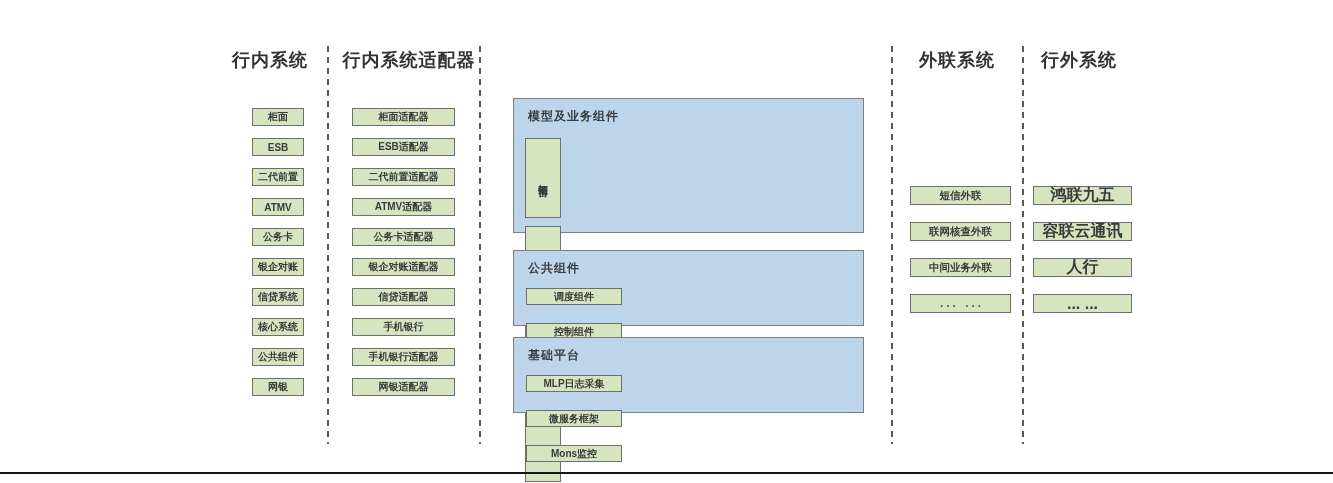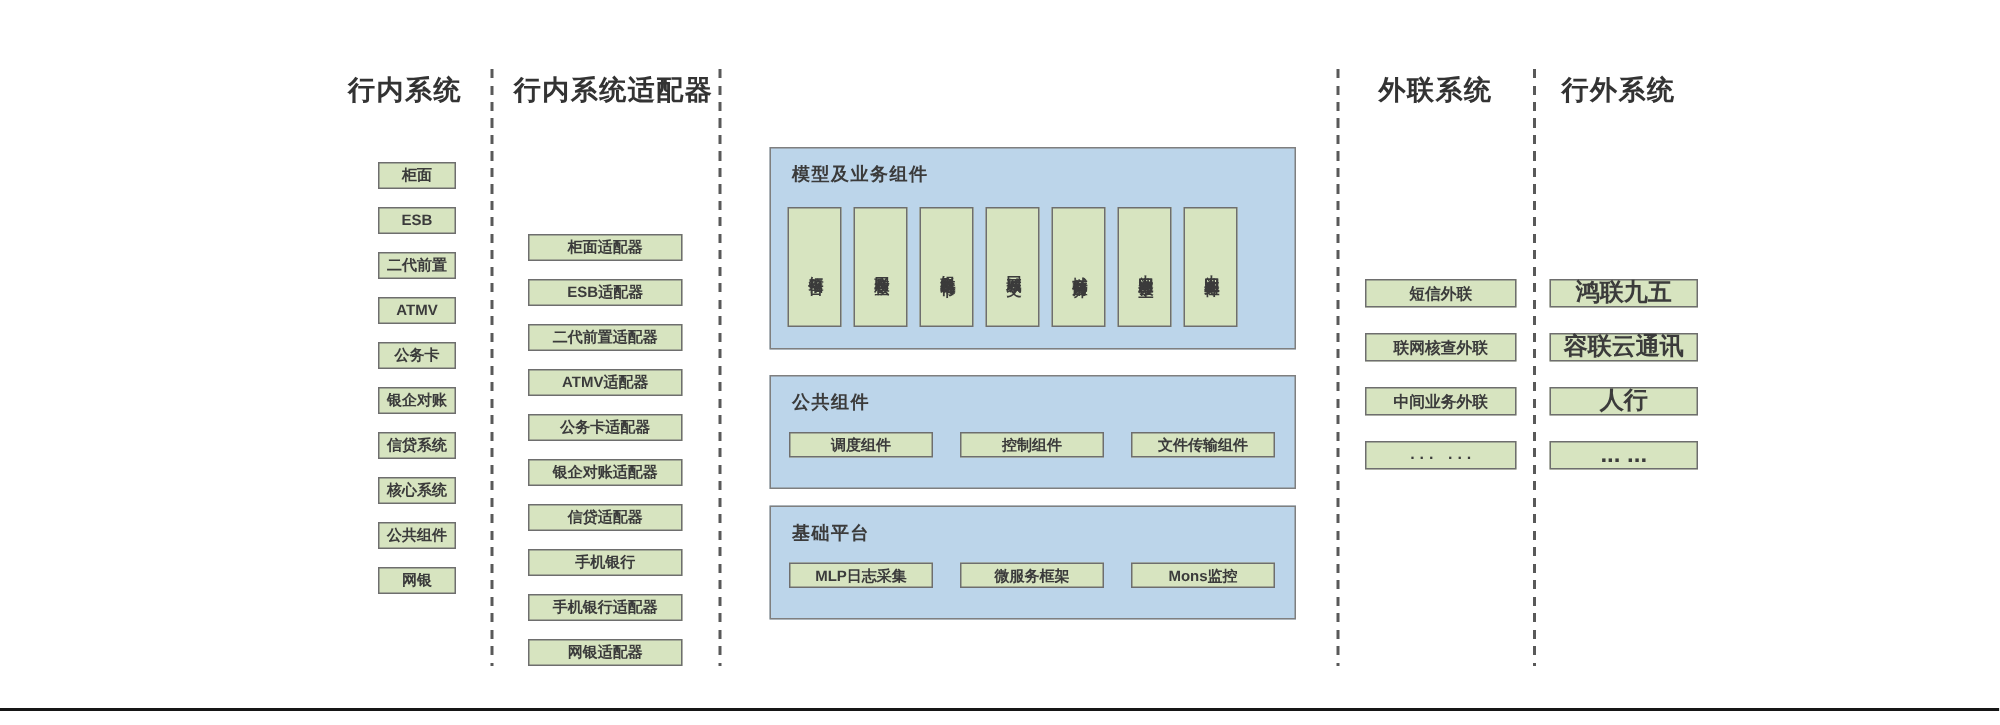--- a/index.html
+++ b/index.html
@@ -29,40 +29,40 @@
   }
   .sys-box{
     box-sizing:border-box;
     background:#d7e4c0;border:1px solid #6e6e6e;
     display:flex;align-items:center;justify-content:center;
     font-size:10px;font-weight:bold;color:#3b3b3b;
     white-space:nowrap;
   }
   .vlist.internal{left:236px;top:108px;width:68px;gap:12px;}
   .vlist.internal .sys-box{height:18px;margin-left:16px;}
-  .vlist.adapters{left:352px;top:108px;width:103px;gap:12px;margin-top:48px;}
+  .vlist.adapters{left:352px;top:108px;width:103px;gap:12px;}
   .vlist.adapters .sys-box{height:18px;}
   .vlist.extlink{left:910px;top:186px;width:101px;gap:17px;}
   .vlist.extlink .sys-box{height:19px;font-size:10.5px;font-family:Liberation Mono, monospace;}
   .vlist.extout{left:1033px;top:186px;width:99px;gap:17px;}
   .vlist.extout .sys-box{height:19px;font-size:16px;}
   .blue-panel{
     position:absolute;left:513px;width:351px;box-sizing:border-box;
     background:#bcd5ea;border:1px solid #7f7f7f;
   }
   .blue-panel .panel-title{
     position:absolute;left:14px;top:9px;
     font-size:12px;font-weight:bold;color:#3b3b3b;
     letter-spacing:1px;
   }
   #panel-model{top:98px;height:135px;}
   #panel-common{top:250px;height:76px;}
   #panel-base{top:337px;height:76px;}
   .hrow{
-    position:absolute;display:flex;flex-direction:row;
+    position:absolute;display:flex;flex-direction:column;
   }
   #panel-model .hrow{left:11px;top:39px;gap:8px;}
   #panel-model .sys-box{
     width:36px;height:80px;
     writing-mode:vertical-rl;text-orientation:upright;
     letter-spacing:1px;line-height:1.1;
   }
   #panel-common .hrow, #panel-base .hrow{left:12px;top:37px;gap:18px;}
   #panel-common .sys-box, #panel-base .sys-box{width:96px;height:17px;}
 </style>

